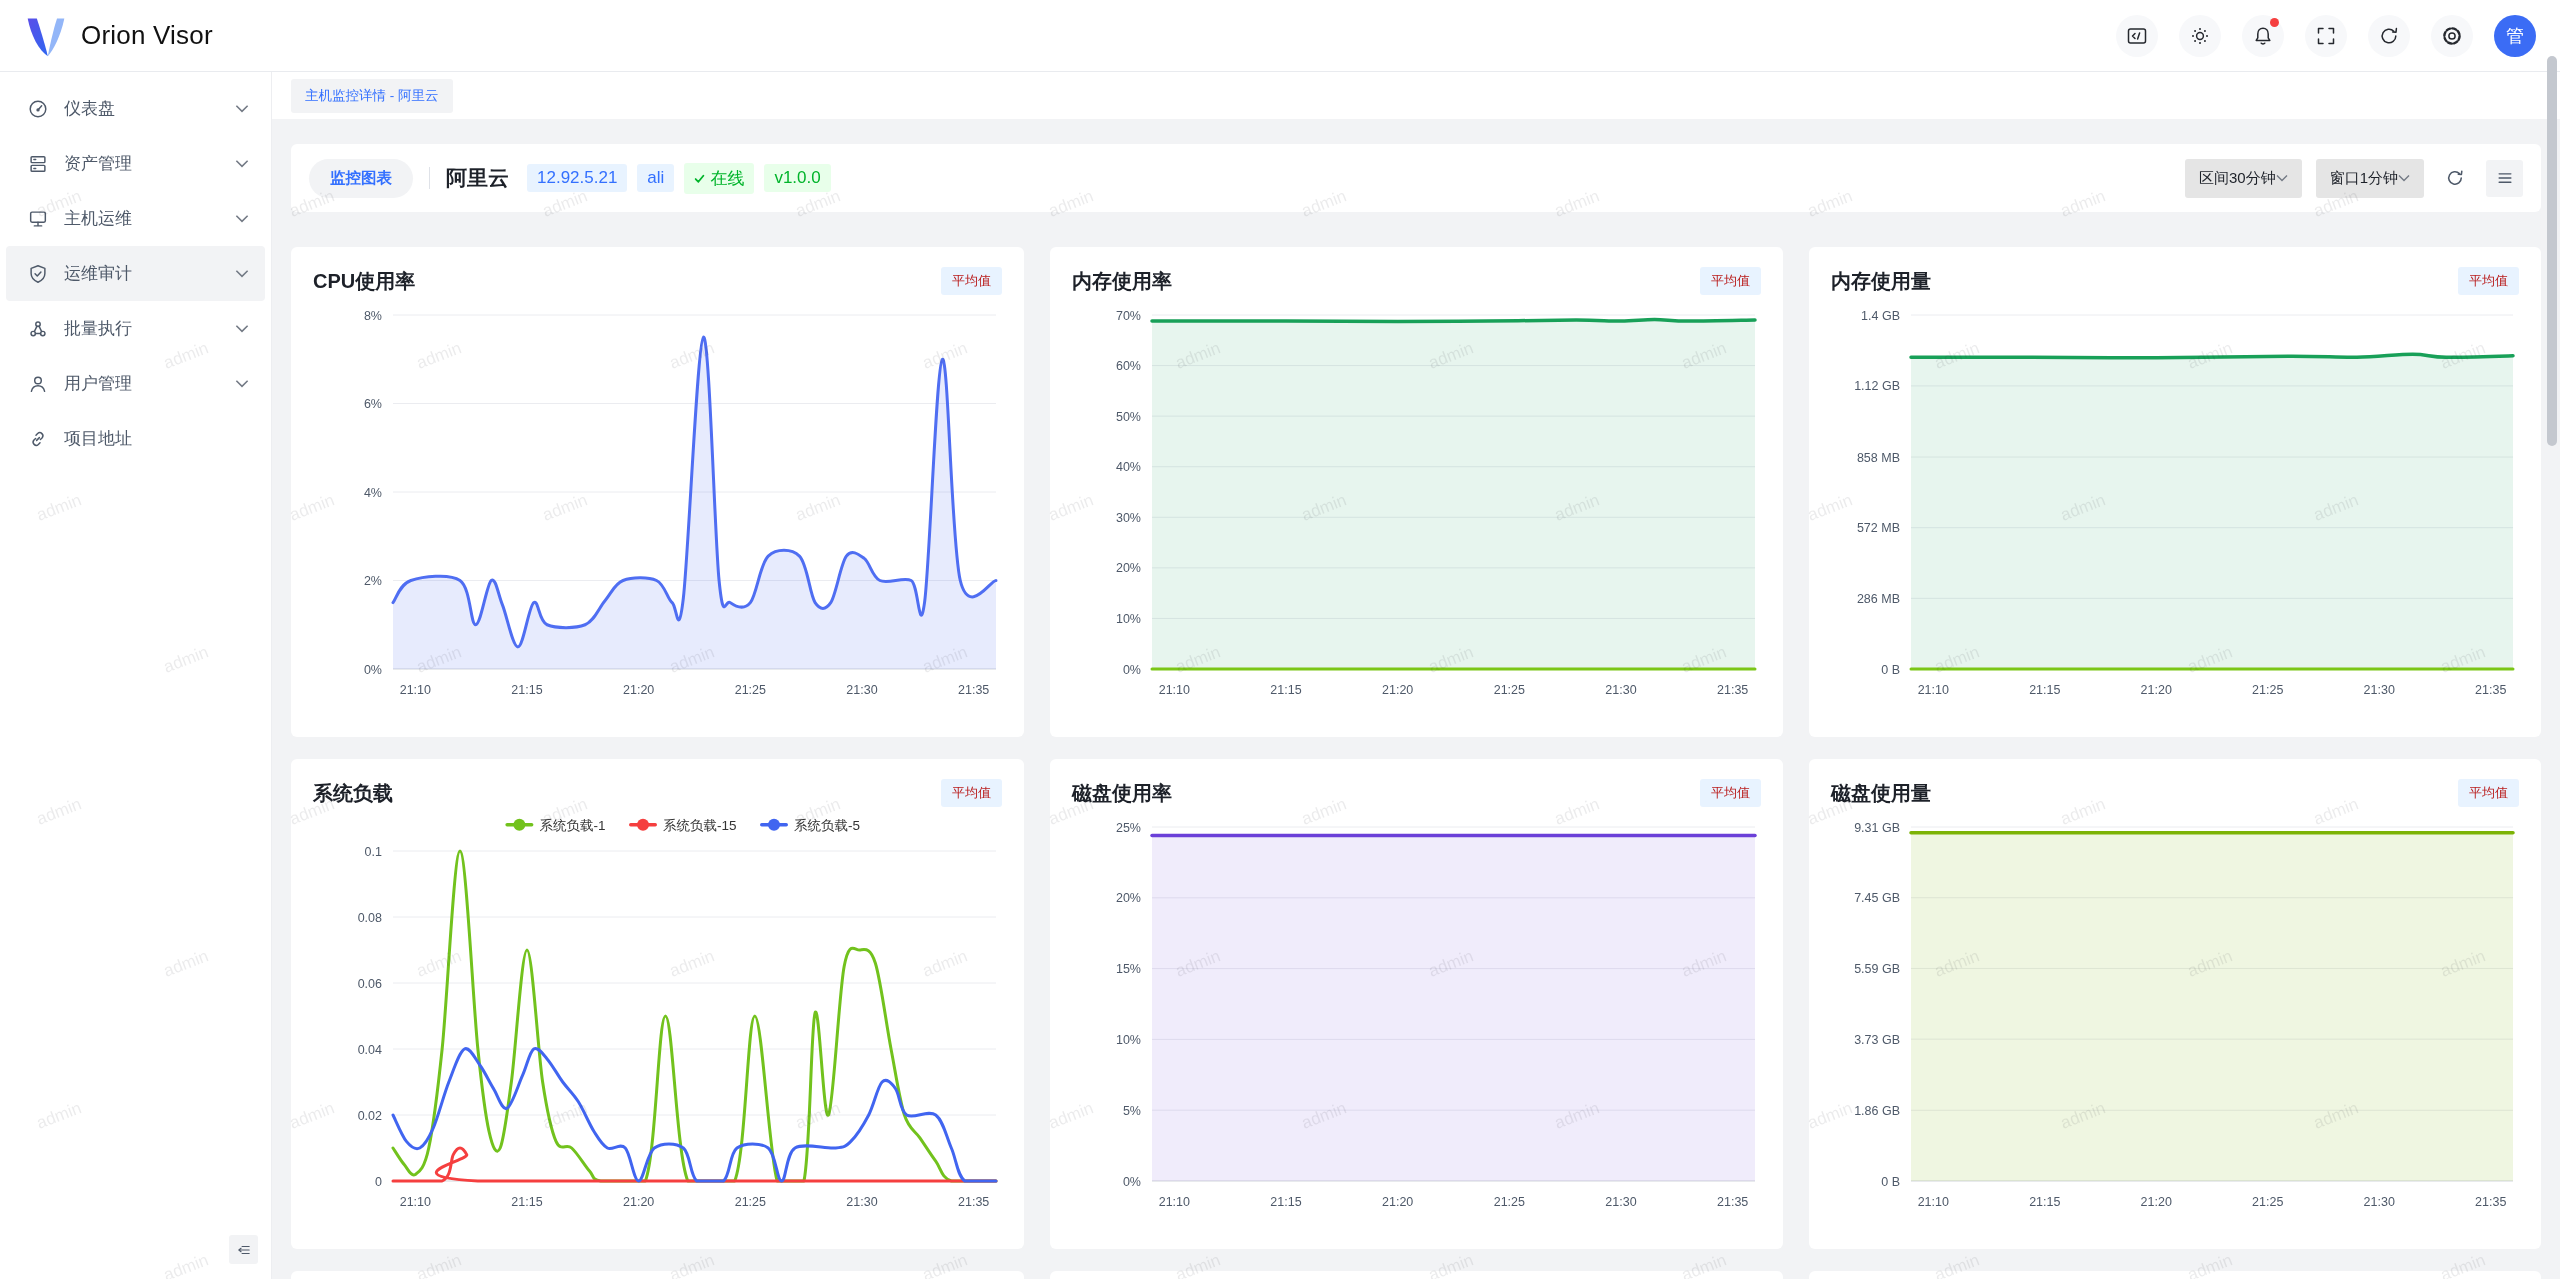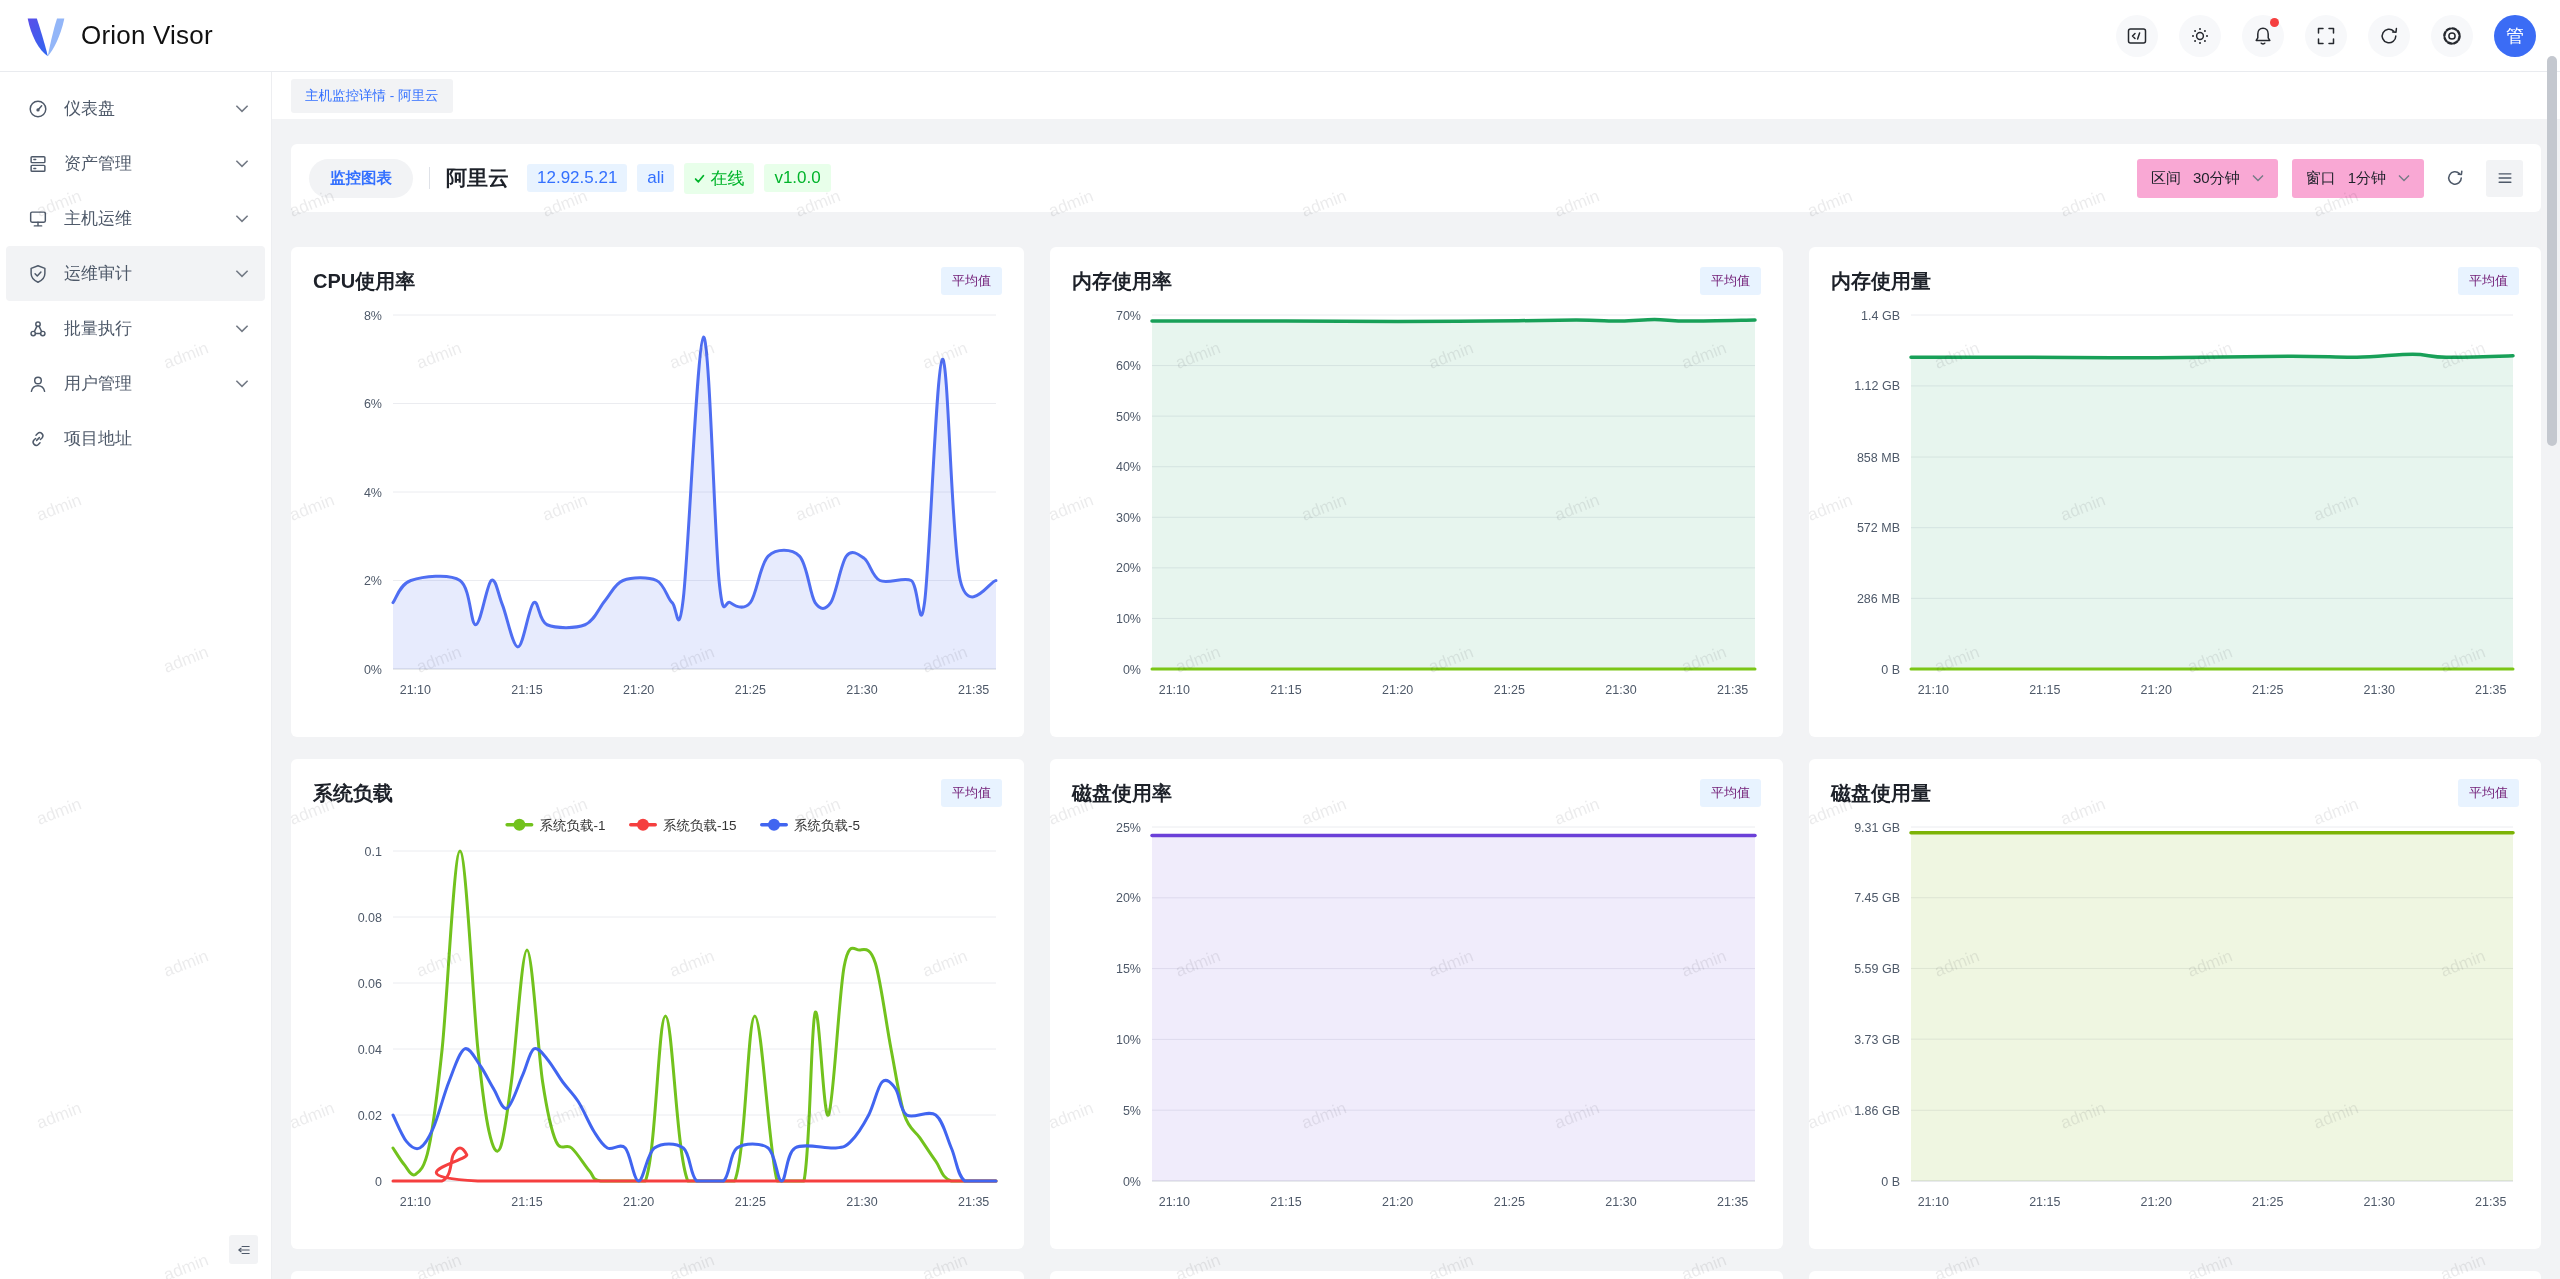--- a/index.html
+++ b/index.html
@@ -45,33 +45,33 @@
     justify-content:space-between; padding:0 18px; }
   .tleft { display:flex; align-items:center; gap:16px; }
   .tab-pill { background:#F2F3F5; color:#3370FF; font-size:15.5px; padding:9px 21px; border-radius:20px; cursor:pointer;font-weight:bold; }
   .vdiv { width:1px; height:22px; background:#DFE2E8; }
   .host-name { font-size:21px; font-weight:700; }
   .badges { display:flex; align-items:center; gap:10px; margin-left:2px; }
   .badge { font-size:17px; padding:4px 10px; border-radius:3px; display:flex; align-items:center; gap:5px; }
   .badge.blue { background:#E8F3FF; color:#3370FF; }
   .badge.green { background:#E8FFEA; color:#00B42A; }
   .tright { display:flex; align-items:center; gap:14px; }
-  .select { background:#f9a8d4; border:none; border-radius:3px; padding:10px 14px; font-size:15px;
-    display:flex; align-items:center; gap:12px; color:#1D2129; cursor:pointer; }
+  .select { background:#e5e5e5; border:none; border-radius:3px; padding:10px 14px; font-size:15px;
+    display:flex; align-items:center; color:#1D2129; cursor:pointer; }
   .select svg { width:12px; height:8px; stroke:#737A85; fill:none; stroke-width:1.4; }
   .tool-ic { background:transparent; border:none; cursor:pointer; width:34px; height:34px; display:flex;
     align-items:center; justify-content:center; padding:0; }
   .tool-ic.boxed { background:#F2F3F5; border-radius:3px; width:37px; height:37px; }
   .tool-ic svg { stroke:#4E5969; fill:none; stroke-width:1.7; stroke-linecap:round; stroke-linejoin:round; }
 
   .grid { display:grid; grid-template-columns:repeat(3,1fr); gap:22px 26px; margin-top:35px; }
   .card { background:#fff; border-radius:6px; height:490px; padding:20px 22px; }
   .card-head { display:flex; justify-content:space-between; align-items:center; }
   .card-title { font-size:20px; font-weight:700; }
-  .avg-badge { background:#E8F3FF; color:#701a75; font-size:13px; padding:5px 11px; border-radius:3px; }
+  .avg-badge { background:#E8F3FF; color:#b91c1c; font-size:13px; padding:5px 11px; border-radius:3px; }
   .chart-body { margin-top:4px; height:404px; width:100%; }
   .stub { height:40px; background:#fff; border-radius:6px; }
 
   
   .wm-layer { position:fixed; left:0; top:72px; right:0; bottom:0; pointer-events:none; z-index:45; overflow:hidden; }
   .wm { position:absolute; font-size:17px; color:rgba(29,33,41,0.09); transform:rotate(-21deg); white-space:nowrap; }
   .scroll-thumb { position:fixed; right:3px; top:56px; width:10px; height:390px; background:#C4C8CF;
     border-radius:5px; z-index:60; cursor:pointer; }
 </style>
 </head>

